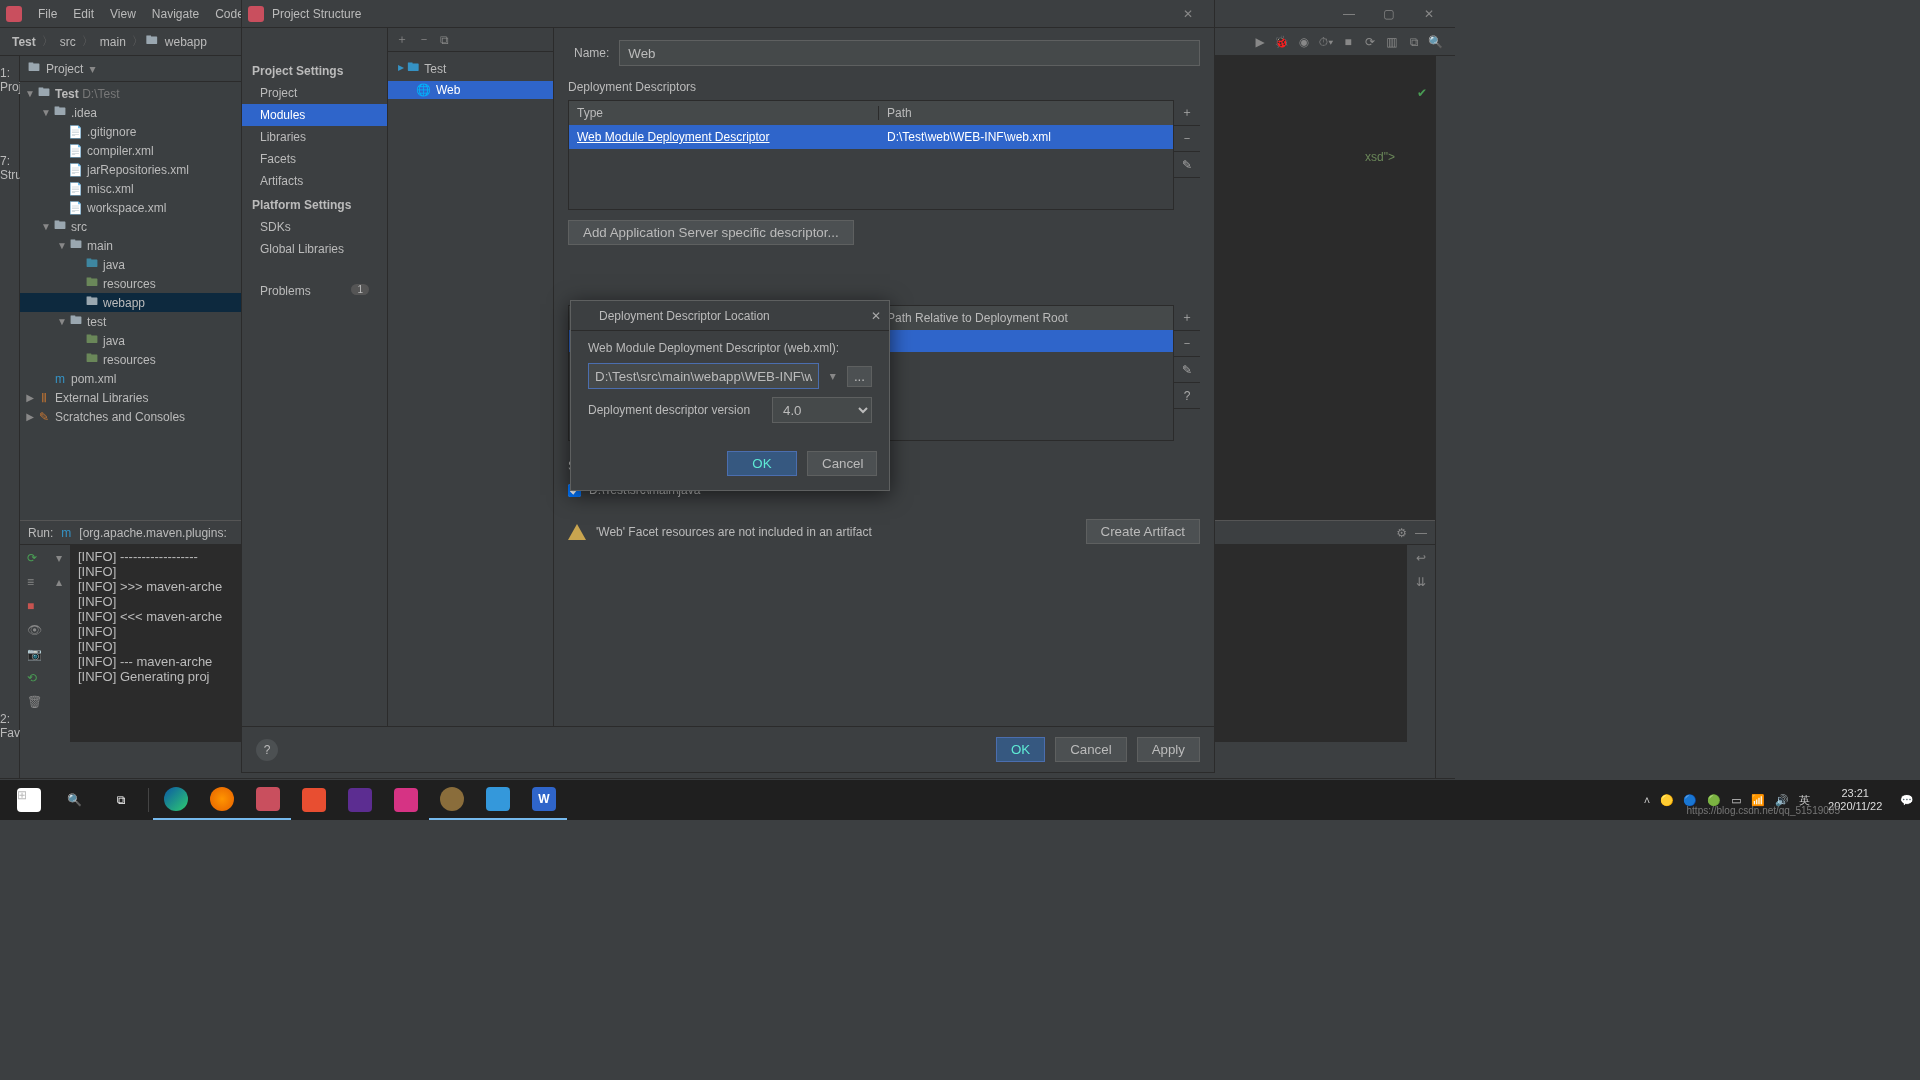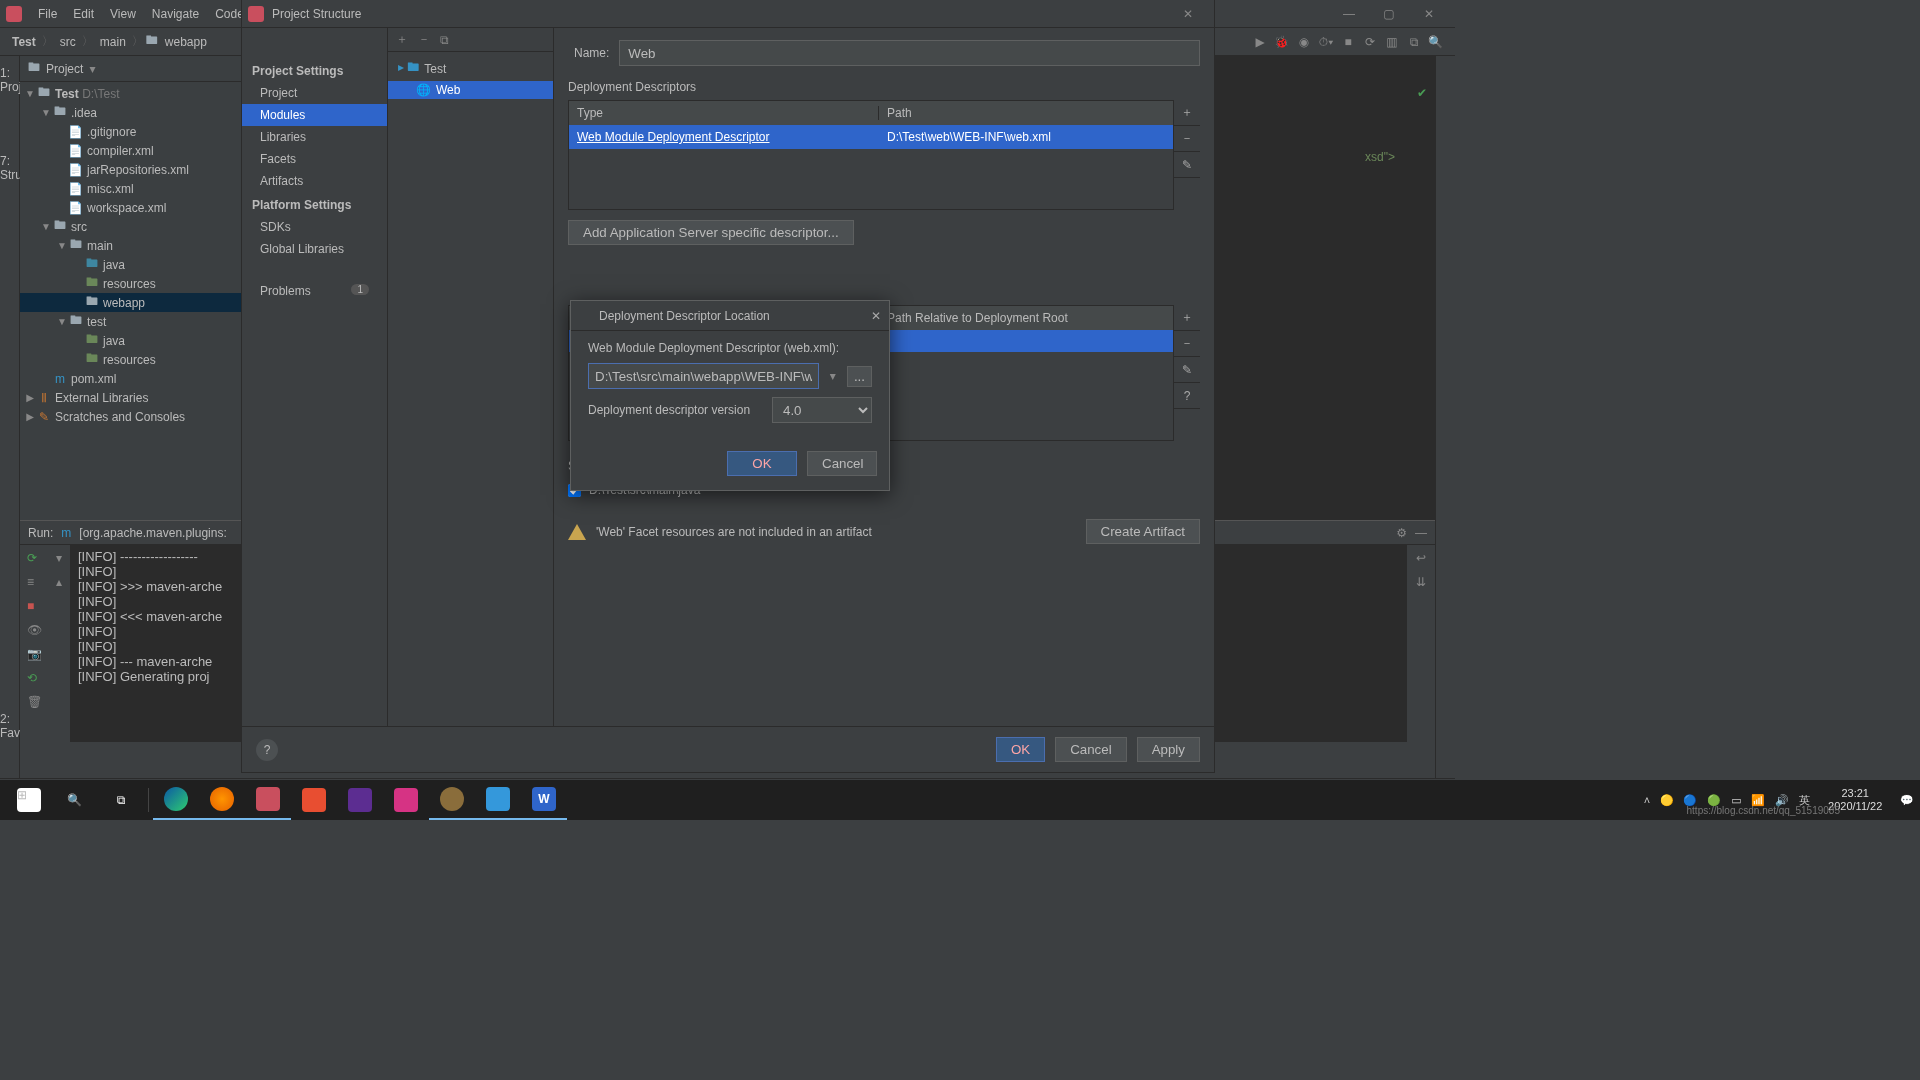--- a/index.html
+++ b/index.html
@@ -73,21 +73,21 @@
 .dd-table .thdr { display:flex; background:#45494a; height:24px; align-items:center;}
 .dd-table .thdr .c1 { width:310px; padding-left:8px; border-right:1px solid #2b2b2b;}
 .dd-table .thdr .c2 { flex:1; padding-left:8px;}
 .dd-table .trow { display:flex; height:24px; align-items:center;}
 .dd-table .trow.sel { background:#2f65ca; color:#fff;}
 .dd-table .trow .c1 { width:310px; padding-left:8px;text-decoration:underline;}
 .dd-table .trow .c2 { flex:1; padding-left:8px;}
 .side-btns { position:absolute; right:0; width:26px; display:flex; flex-direction:column; background:#3c3f41;}
 .side-btn { height:26px; display:flex; align-items:center; justify-content:center; color:#aaa; border-bottom:1px solid #2b2b2b;}
 .btn { background:#4c5052; border:1px solid #5e6060; color:#bbb; padding:4px 14px; cursor:default;}
-.btn.primary { background:#365880; border-color:#4b6eaf; color:#fca5a5;}
+.btn.primary { background:#365880; border-color:#4b6eaf; color:#5eead4;}
 .dlg-footer { position:absolute; left:0; right:0; bottom:0; height:46px; border-top:1px solid #2b2b2b; display:flex; align-items:center; justify-content:flex-end; gap:10px; padding:0 14px;}
 .dlg-footer .help { margin-right:auto; width:22px;height:22px;border-radius:11px;background:#4c5052;color:#bbb;display:flex;align-items:center;justify-content:center;}
 .warn-row { display:flex; align-items:center; gap:10px; margin-top:18px;}
 .warn-ic { width:0;height:0;border-left:9px solid transparent;border-right:9px solid transparent;border-bottom:16px solid #c9a54f;}
 .chk-row { display:flex; align-items:center; gap:8px; padding:4px 0;}
 
 
 #dlg-loc { position:absolute; left:328px; top:300px; width:320px; background:#3c3f41; border:1px solid #5e6060; box-shadow:0 4px 20px rgba(0,0,0,.6); z-index:100;}
 #dlg-loc .mhdr { height:30px; display:flex; align-items:center; padding:0 8px; gap:6px; border-bottom:1px solid #2b2b2b;}
 #dlg-loc .mhdr .x { margin-left:auto; color:#aaa; cursor:default;}

